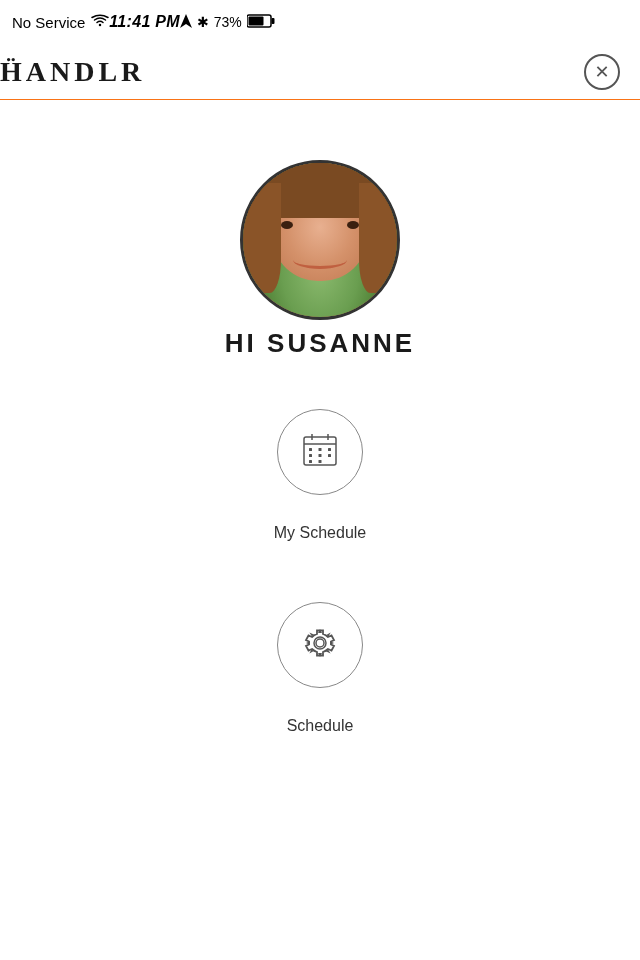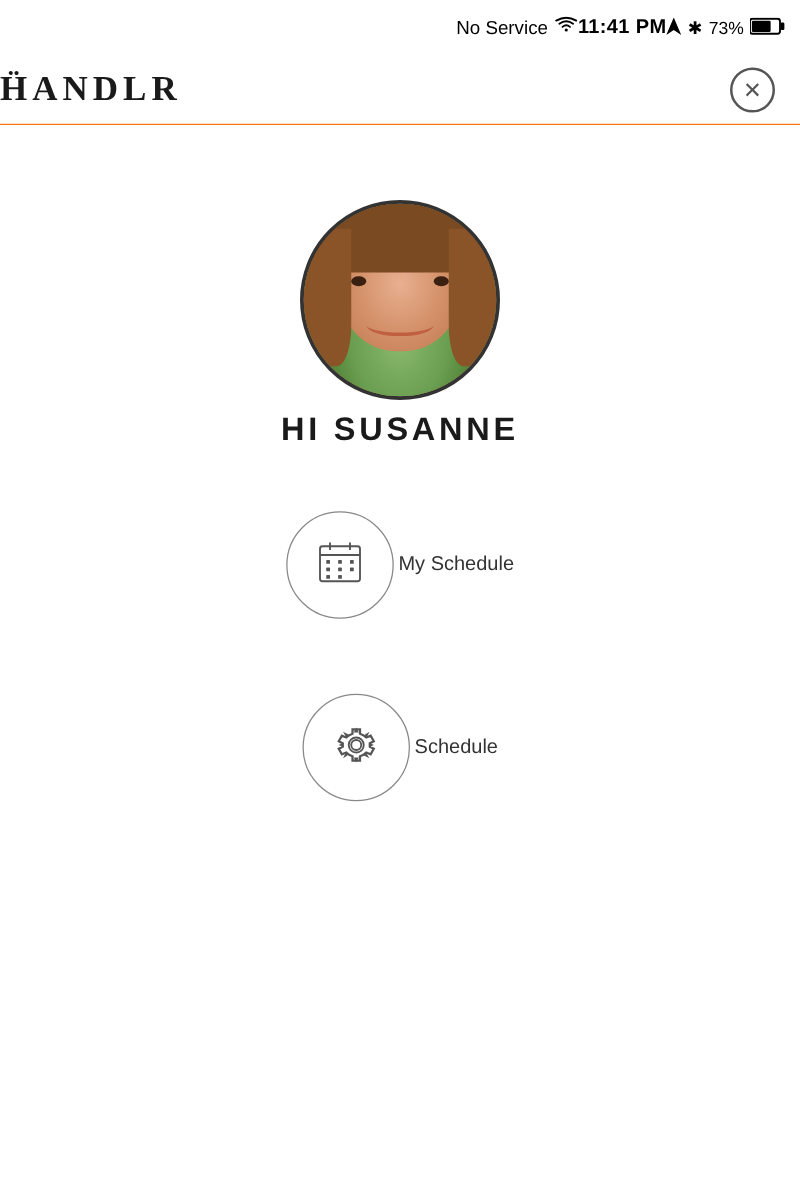--- a/index.html
+++ b/index.html
@@ -13,38 +13,39 @@
       position: relative;
     }
 
     
     .status-bar {
       width: 100%;
       height: 44px;
       background: #ffffff;
       display: flex;
       align-items: center;
-      justify-content: flex-end;
+      justify-content: flex-start;
       padding: 0 12px;
       font-size: 15px;
       font-weight: 500;
       color: #000;
     }
 
     .status-left {
       display: flex;
       align-items: center;
       gap: 6px;
       font-size: 15px;
     }
 
     .status-center {
       font-size: 16px;
       font-weight: 600;
       letter-spacing: 0.3px;
+      font-style: italic;
     }
 
     .status-right {
       display: flex;
       align-items: center;
       gap: 5px;
       font-size: 14px;
     }
 
     
@@ -216,23 +217,23 @@
     .menu-row {
       display: flex;
       justify-content: space-around;
       width: 100%;
       padding: 0 40px;
       margin-bottom: 30px;
     }
 
     .menu-item {
       display: flex;
-      flex-direction: row;
-      align-items: center;
-      gap: 4px;
+      flex-direction: column;
+      align-items: center;
+      gap: 29px;
       cursor: pointer;
       min-width: 120px;
     }
 
     .menu-icon-circle {
       width: 86px;
       height: 86px;
       border-radius: 50%;
       border: 1.5px solid #888;
       display: flex;

